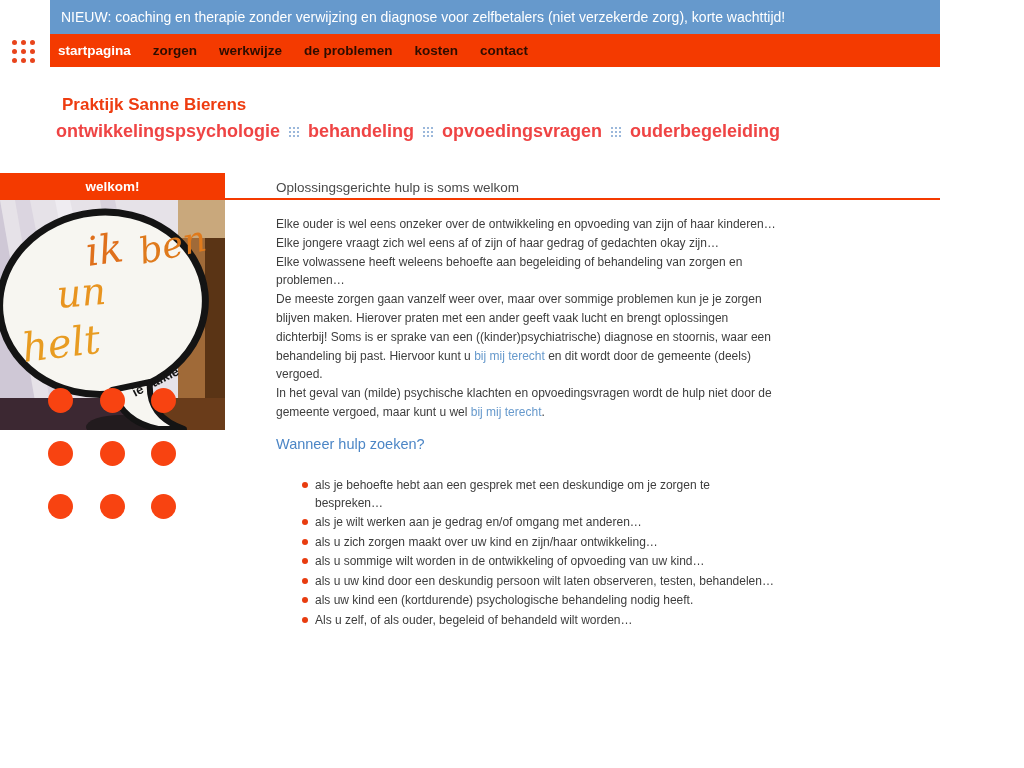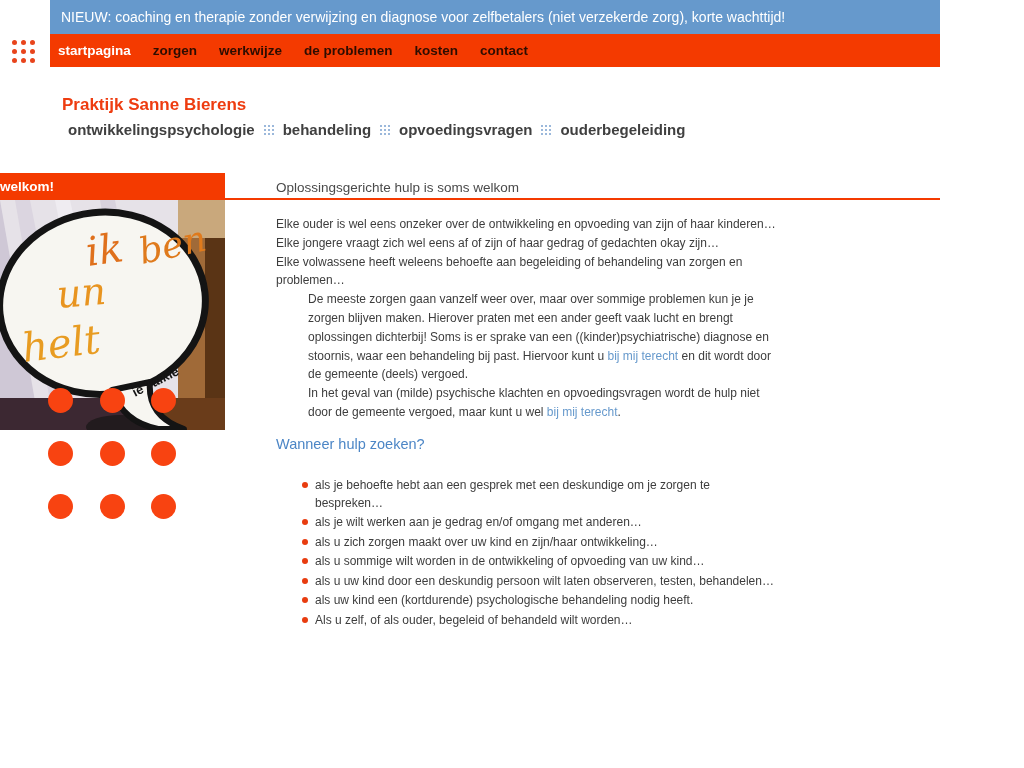--- a/index.html
+++ b/index.html
@@ -32,32 +32,32 @@
     display:grid; grid-template-columns:repeat(3,5px); gap:4px;
   }
   .corner-dots i { width:5px; height:5px; border-radius:50%; background:#e8441c; }
 
   
   .site-title {
     position:absolute; left:62px; top:95px;
     font-size:17px; font-weight:bold; color:#ee3c10;
   }
   .taglines {
-    position:absolute; left:68px; top:121px;
+    position:absolute; left:56px; top:121px;
     display:flex; align-items:center; gap:9px;
-    font-size:15px; font-weight:bold; color:#404040;
+    font-size:18px; font-weight:bold; color:#ef4444;
   }
   .minigrid { display:grid; grid-template-columns:repeat(3,2px); gap:2px; }
   .minigrid i { width:2px; height:2px; border-radius:50%; background:#7aa0cf; }
 
   
   .welkom-tab {
     position:absolute; left:0; top:173px; width:225px; height:27px;
     background:#f43a00; color:#ffffff; font-size:13.5px; font-weight:bold;
-    display:flex; align-items:center; justify-content:flex-start; cursor:pointer;
+    display:flex; align-items:center; justify-content:center; cursor:pointer;
   }
   .rule {
     position:absolute; left:225px; top:198px; width:799px; height:2px;
     background:#f43a00;
   }
 
   
   .photo { position:absolute; left:0; top:200px; width:225px; height:230px; }
 
   
@@ -69,21 +69,21 @@
   
   .content-heading {
     position:absolute; left:276px; top:180px; width:520px;
     font-size:13.5px; color:#4a4a4a;
   }
   .intro {
     position:absolute; left:276px; top:215px; width:500px;
     font-size:12px; line-height:18.8px; color:#3d3d3d;
   }
   .intro .line { display:block; }
-  .intro .para { display:block;margin-left:32px; }
+  .intro .para { display:block; }
   .link { color:#6699cc; cursor:pointer; }
 
   .subheading {
     position:absolute; left:276px; top:436px;
     font-size:14.5px; color:#4c86c6;
   }
 
   .bullets {
     position:absolute; left:276px; top:477px; width:500px;
     list-style:none; font-size:12px; line-height:17.5px; color:#3d3d3d;

